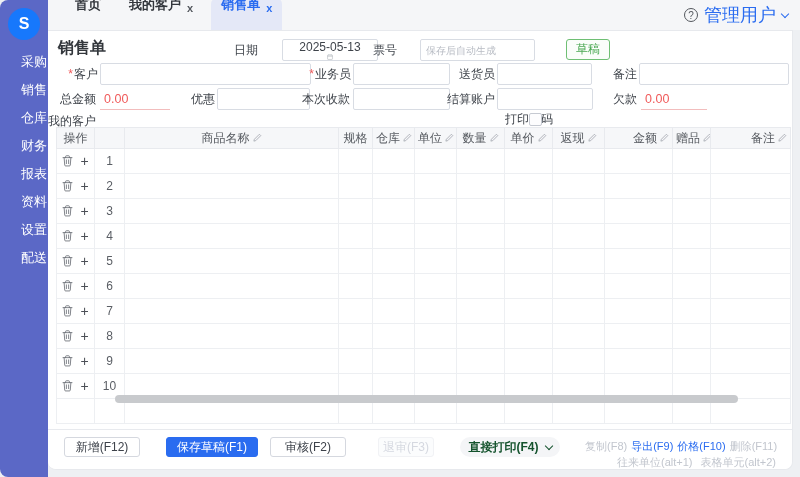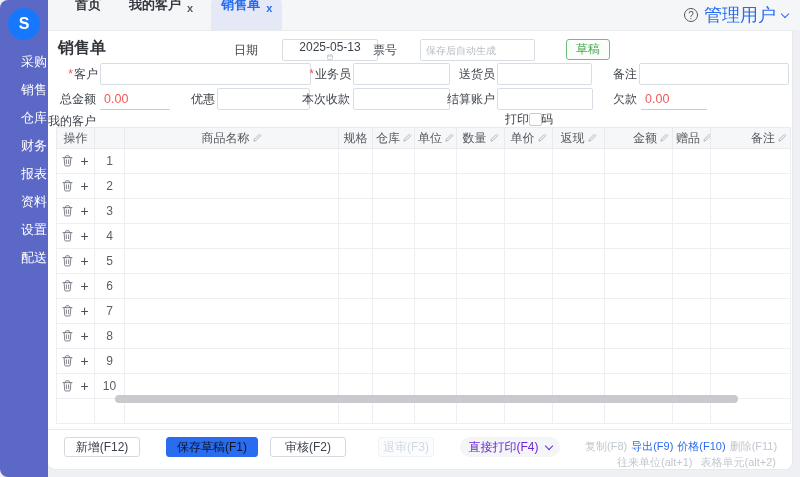--- a/index.html
+++ b/index.html
@@ -62,23 +62,23 @@
   .trash { cursor:pointer; }
   .row-no { text-align:center; font-size:11.5px; color:#5f6369; }
   .hscroll { position:absolute; left:67px; top:364px; width:623px; height:8px;
     background:#c8cacd; border-radius:4px; cursor:pointer; }
   
   .footer { position:absolute; left:0; bottom:0; width:100%; height:40px; background:#fff;
     border-top:1px solid #e8eaee; border-radius:0 0 8px 8px; }
   .btn { position:absolute; top:7px; height:20px; border-radius:3px; font-size:12px; font-family:inherit;
     display:flex; align-items:center; justify-content:center; gap:7px; cursor:pointer; }
   .btn.default { background:#fff; border:1px solid #d5d8df; color:#3d424a; }
-  .btn.primary { background:var(--accent,#2a6cf0); border:1px solid var(--accent,#2a6cf0); color:#0f172a; }
+  .btn.primary { background:var(--accent,#2a6cf0); border:1px solid var(--accent,#2a6cf0); color:#ffffff; }
   .btn.disabled { background:#fbfcfd; border:1px solid #f1f2f5; color:#d5d8e0; cursor:default; }
-  .btn.disabled_pill { background:#f4f5f7; border:none; color:#6d28d9; border-radius:14px; cursor:default; }
+  .btn.disabled_pill { background:#f4f5f7; border:none; color:#14532d; border-radius:14px; cursor:default;font-weight:bold; }
   .links1 { position:absolute; left:537px; top:9px; width:300px; white-space:nowrap; font-size:11px; }
   .links1 span { margin-right:4px; }
   .links2 { position:absolute; right:16px; top:25px; white-space:nowrap; font-size:11px; }
   .links2 span { margin-left:8px;margin-top:24px; }
   .muted { color:#c2c6ce; }
   .link { color:var(--accent,#2a6cf0); cursor:pointer; }
 </style>
 </head>
 <body>
 

